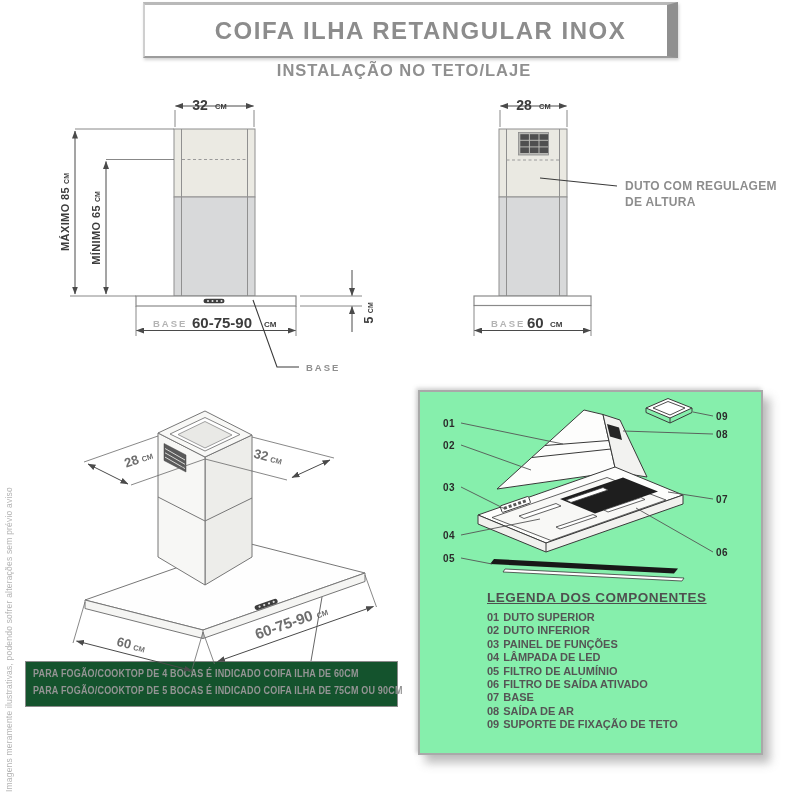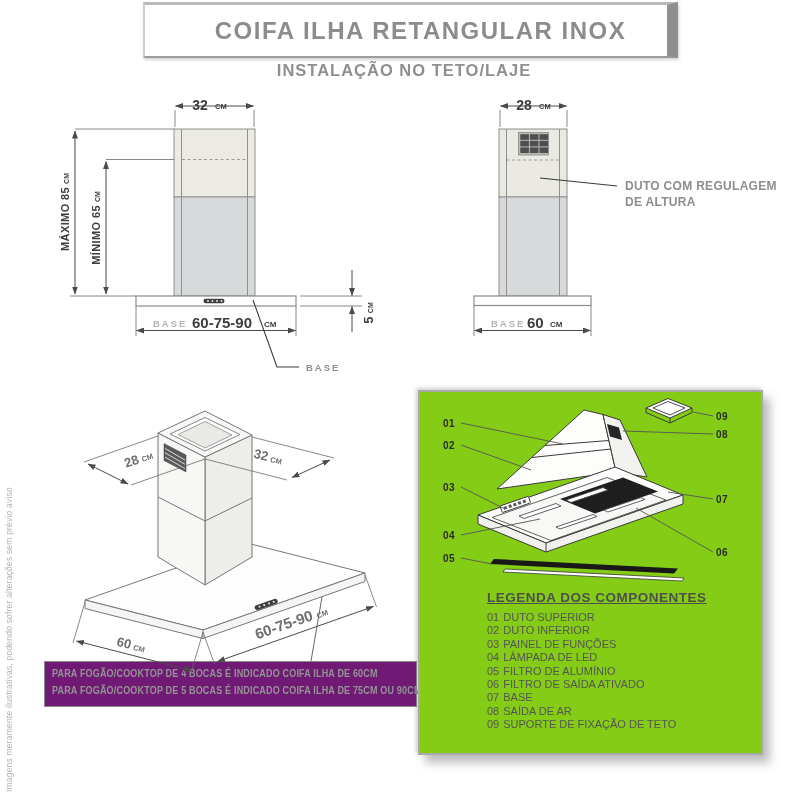--- a/index.html
+++ b/index.html
@@ -10,33 +10,33 @@
   .title-box{position:absolute;left:143px;top:2px;width:522px;height:51px;background:#fff;
     border-top:3px solid #b9b9b9;border-bottom:2px solid #9c9c9c;
     border-left:2px solid #cfcfcf;border-right:11px solid #8f8f8f;
     box-shadow:1px 2px 3px rgba(0,0,0,.18);
     display:flex;align-items:center;justify-content:center;}
   .title-box span{font-size:24px;font-weight:bold;color:#8c8c8c;letter-spacing:1.5px;white-space:nowrap;margin-left:29px;}
   .subtitle{position:absolute;left:143px;top:61px;width:522px;text-align:center;
     font-size:16.5px;font-weight:bold;color:#8f8f8f;letter-spacing:1px;}
 
   
-  .note-box{position:absolute;left:44px;top:661px;width:364px;height:40px;
-    border:1.5px solid #8a8a8a;background:#701a75;padding:4px 0 0 7px;box-sizing:content-box;}
+  .note-box{position:absolute;left:25px;top:661px;width:364px;height:40px;
+    border:1.5px solid #8a8a8a;background:#14532d;padding:4px 0 0 7px;box-sizing:content-box;}
   .note-line{font-size:10px;font-weight:bold;color:#949494;letter-spacing:.2px;
     line-height:16.5px;white-space:nowrap;transform:scaleX(.9);transform-origin:0 50%;}
 
   
-  .panel{position:absolute;left:418px;top:390px;width:341px;height:361px;background:#84cc16;
+  .panel{position:absolute;left:418px;top:390px;width:341px;height:361px;background:#86efac;
     border:2px solid #a9a9a9;
     box-shadow:7px 8px 9px rgba(110,110,110,.45),-2px -2px 4px rgba(80,80,80,.25);}
   .legend{position:absolute;left:67px;top:198px;}
   .legend-title{font-size:13.5px;font-weight:bold;color:#4f4f4f;letter-spacing:.5px;
     text-decoration:underline;margin-bottom:6px;white-space:nowrap;}
-  .legend-row{font-size:11px;font-weight:normal;color:#555;line-height:13.4px;white-space:nowrap;}
+  .legend-row{font-size:11px;font-weight:bold;color:#555;line-height:13.4px;white-space:nowrap;}
   .legend-row .num{margin-right:4px;}
 
   
   .footnote{position:absolute;left:4px;top:792px;transform:rotate(-90deg);transform-origin:0 0;
     font-size:8.5px;color:#b3b3b3;white-space:nowrap;letter-spacing:.2px;}
 
   
   svg.art{position:absolute;left:0;top:0;pointer-events:none;}
   .dim{stroke:#4a4a4a;stroke-width:1;fill:none;}
   .ext{stroke:#6a6a6a;stroke-width:.8;fill:none;}

